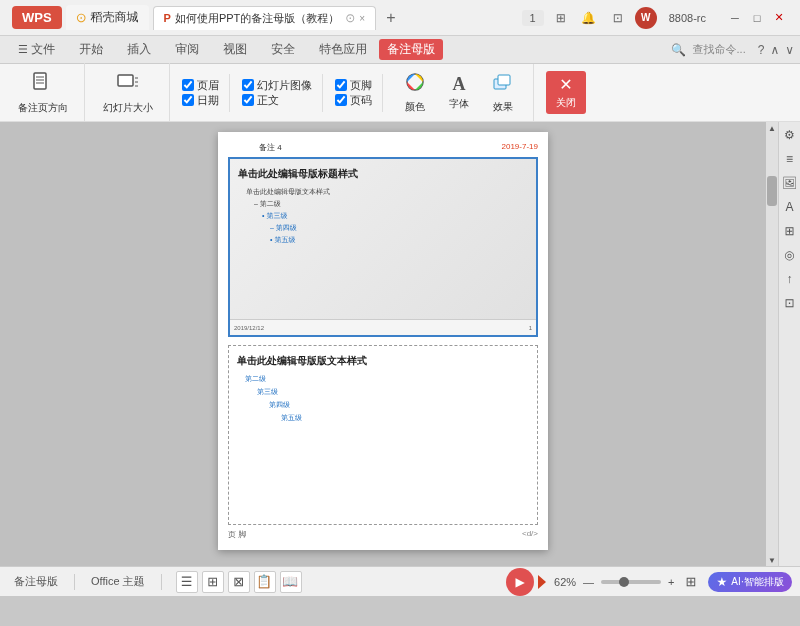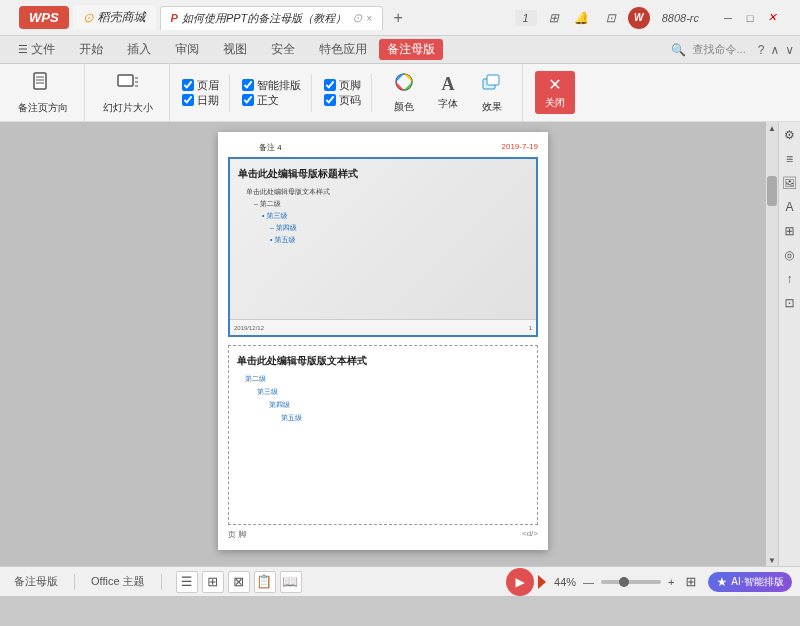--- a/index.html
+++ b/index.html
@@ -1,19 +1,19 @@
 <!DOCTYPE html>
 <html><head>
   <meta charset="utf-8">
   <style>
     * { margin: 0; padding: 0; box-sizing: border-box; }
     body { width: 800px; height: 626px; overflow: hidden; font-family: 'Microsoft YaHei', SimSun, sans-serif; background: #c8c8c8; font-size: 12px; user-select: none; }
 
     
-    #title-bar { display: flex; align-items: center; height: 36px; background: #f0f0f0; border-bottom: 1px solid #d0d0d0; padding: 0 19px; font-style: italic; }
+    #title-bar { display: flex; align-items: center; height: 36px; background: #f0f0f0; border-bottom: 1px solid #d0d0d0; padding: 0 12px; }
     .tab-wps { background: #d94f3f; color: white; padding: 4px 10px; border-radius: 4px; font-weight: bold; font-size: 13px; margin-right: 4px; cursor: pointer; }
     .tab-mahogany { background: #f5f5f5; color: #333; padding: 4px 10px; border-radius: 4px 4px 0 0; font-size: 12px; margin-right: 4px; cursor: pointer; display: flex; align-items: center; gap: 4px; }
     .tab-doc { background: white; color: #333; padding: 4px 10px; border-radius: 4px 4px 0 0; font-size: 12px; margin-right: 4px; cursor: pointer; display: flex; align-items: center; gap: 4px; border: 1px solid #d0d0d0; border-bottom: none; }
     .tab-doc .close-btn { color: #999; font-size: 10px; cursor: pointer; }
     .tab-add { color: #666; font-size: 16px; padding: 0 6px; cursor: pointer; }
     .title-spacer { flex: 1; }
     .title-controls { display: flex; align-items: center; gap: 8px; color: #666; font-size: 12px; }
     .title-controls span { cursor: pointer; padding: 2px 4px; }
     .wps-logo-circle { width: 22px; height: 22px; border-radius: 50%; background: #c03d2f; color: white; display: flex; align-items: center; justify-content: center; font-size: 10px; font-weight: bold; }
     .window-btns { display: flex; gap: 4px; margin-left: 8px; }
@@ -183,21 +183,21 @@
         <input type="checkbox" checked="" style="">
         <span>日期</span>
       </label>
     </div>
   </div>
 
   <div class="toolbar-group toolbar-group-bordered">
     <div class="checkbox-group">
       <label class="checkbox-row">
         <input type="checkbox" checked="" style="">
-        <span>智能排版</span>
+        <span>幻灯片图像</span>
       </label>
       <label class="checkbox-row">
         <input type="checkbox" checked="" style="">
         <span>正文</span>
       </label>
     </div>
   </div>
 
   <div class="toolbar-group toolbar-group-bordered">
     <div class="checkbox-group">
@@ -325,21 +325,21 @@
   </div>
   <div class="status-spacer"></div>
 
   <div class="play-btn">▶</div>
   <div style="display:flex; align-items:center; cursor:pointer;">
     <svg width="8" height="14" viewBox="0 0 8 14">
         <polygon points="0,0 8,7 0,14" fill="#d04020"></polygon>
       </svg>
   </div>
   <div class="status-right">
-    <span class="zoom-label" style="margin-left:8px;">44%</span>
+    <span class="zoom-label" style="margin-left:8px;">62%</span>
     <span class="zoom-minus">—</span>
     <div class="zoom-slider">
       <div class="zoom-thumb"></div>
     </div>
     <span class="zoom-plus">+</span>
     <span class="fullscreen-btn">⊞</span>
     <div class="ai-btn">
       <span style="font-size:12px;">★</span>
       <span>AI·智能排版</span>
     </div>

